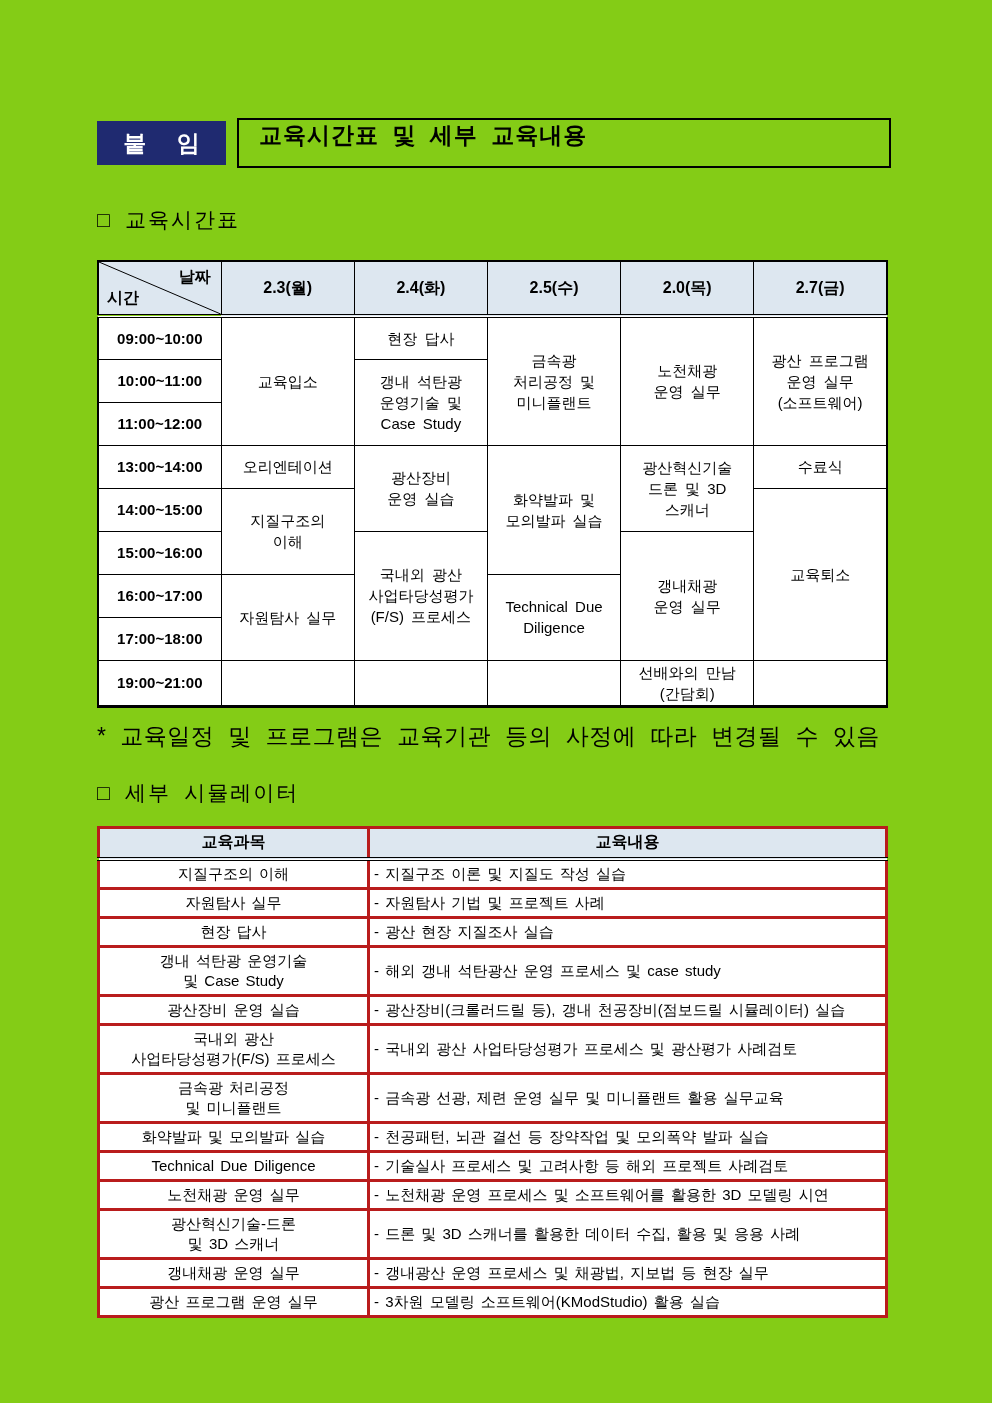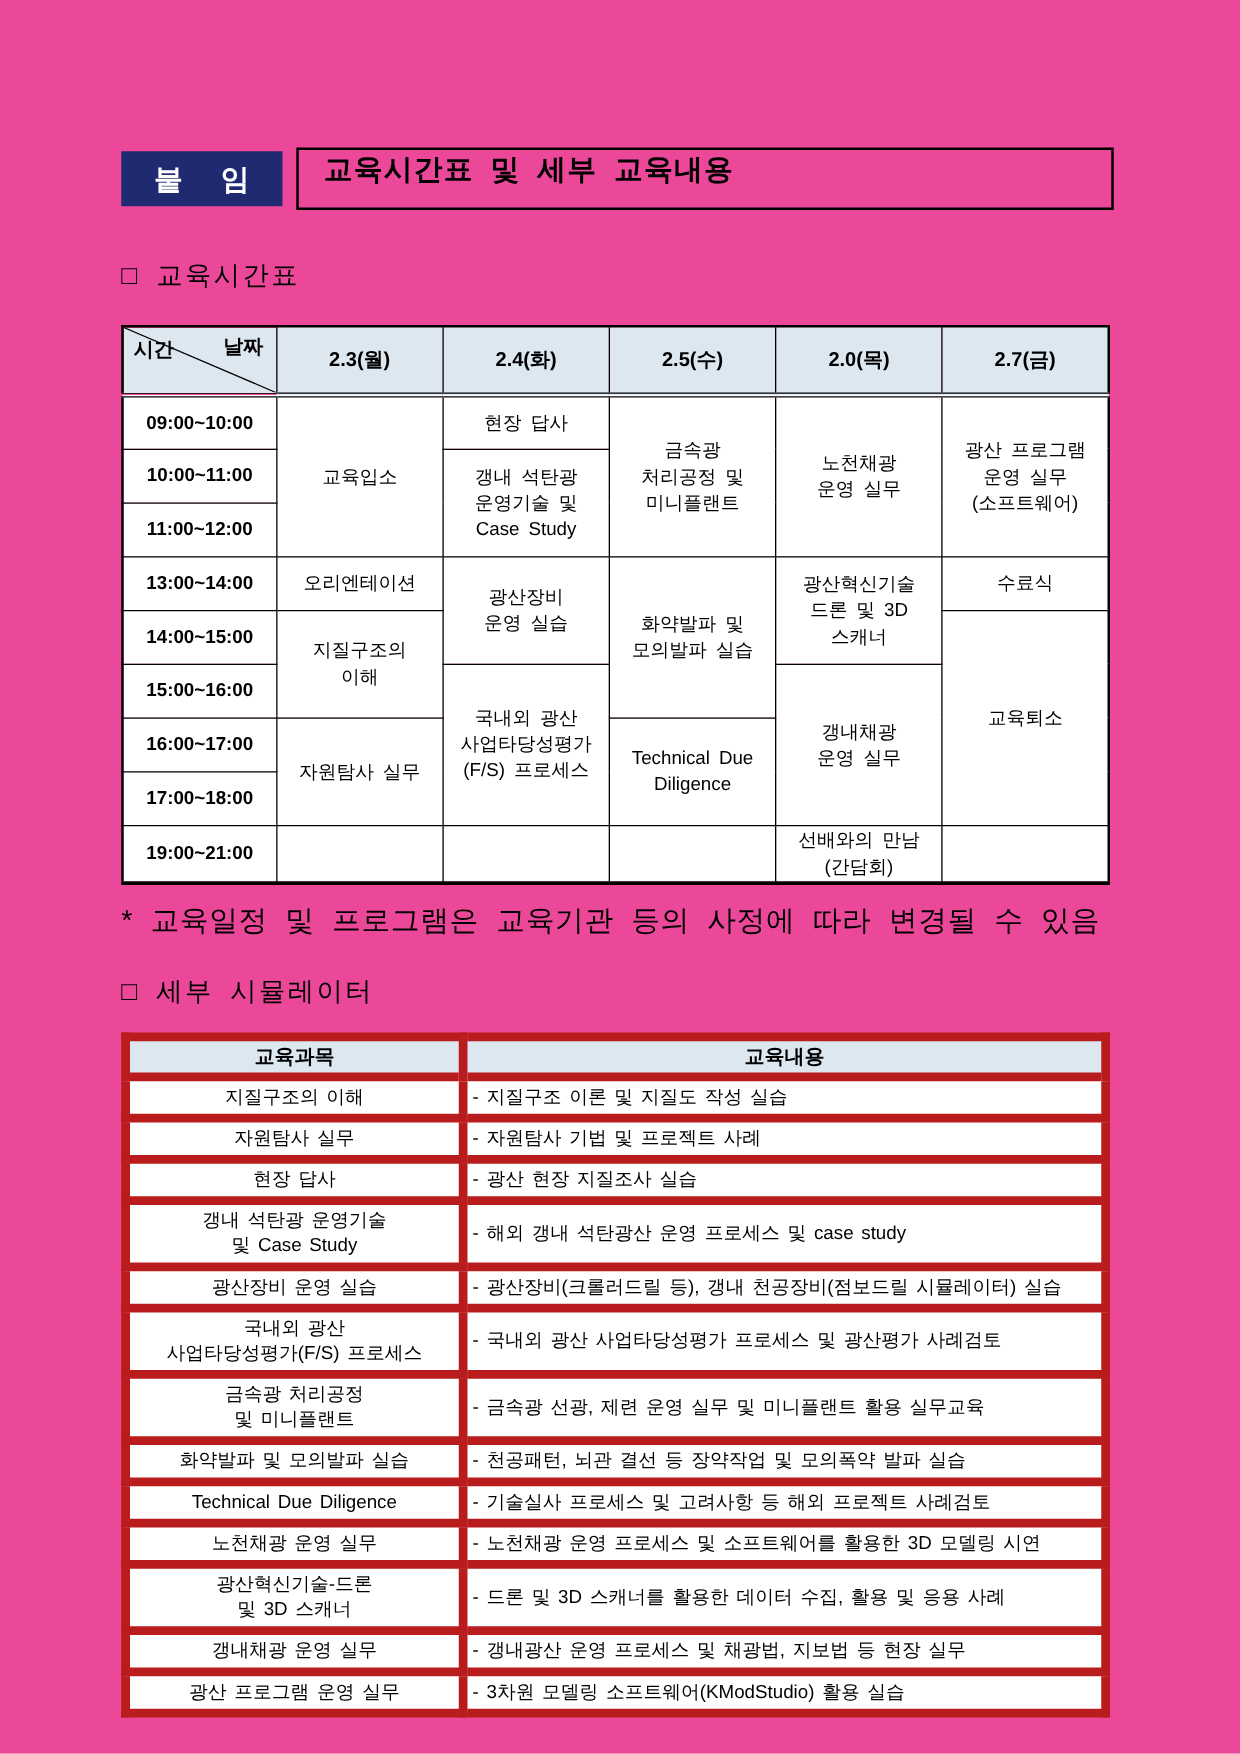--- a/index.html
+++ b/index.html
@@ -1,18 +1,18 @@
 <!DOCTYPE html>
 <html><head>
 <meta charset="utf-8">
 <style>
   * { margin:0; padding:0; box-sizing:border-box; }
   html,body { background:#ffffff; }
   body { font-family:"Liberation Sans","DejaVu Sans",sans-serif; color:#000; }
-  .page { position:relative; width:992px; height:1403px; background:#ec4899; overflow:hidden; }
+  .page { position:relative; width:992px; height:1403px; background:#84cc16; overflow:hidden; }
   .content { position:absolute; left:97px; top:118px; width:794px; }
 
   
   .header-row { display:flex; gap:11px; height:50px; }
   .badge {
     width:129px; margin:3px 0; background:#1f2a70; color:#fff;
     display:flex; align-items:center; justify-content:center;
     font-weight:bold; font-size:23px; letter-spacing:12px; padding-left:12px;
   }
   .title-box {
@@ -35,39 +35,39 @@
     border:2px solid #000; border-bottom:3px solid #000;
   }
   .schedule-table th, .schedule-table td { border:1px solid #000; }
   .schedule-table thead th {
     background:#dde7f0; height:55px; font-size:16px; font-weight:bold;
     border-bottom:4px double #000;
   }
   .corner-th { position:relative; width:123px; }
   .corner-th .diag { position:absolute; inset:0; width:100%; height:100%; }
   .corner-date { position:absolute; top:5px; right:10px; font-size:16px; }
-  .corner-time { position:absolute; bottom:23px; left:8px; font-size:16px; }
+  .corner-time { position:absolute; bottom:5px; left:8px; font-size:16px; }
   .date-th { width:133px; }
   .schedule-table tbody td {
     height:43px; text-align:center; vertical-align:middle;
     font-size:15px; line-height:21px; white-space:pre-line; word-spacing:3px;
     background:#fff;
   }
   .schedule-table tbody tr:last-child td { height:46px; }
   .time-td { font-weight:bold; font-size:15.5px; letter-spacing:0px; }
 
   
   .footnote { margin-top:13px; font-size:23px; word-spacing:7px; letter-spacing:0.5px; }
 
   
   .detail-table {
     margin-top:19px; width:791px;
     border:1px solid #000; border-top:3px solid #000; border-bottom:3px solid #000;
   }
-  .detail-table th, .detail-table td { border:7px solid #b91c1c; }
+  .detail-table th, .detail-table td { border:3px solid #b91c1c; }
   .detail-table thead th {
     background:#dde7f0; height:32px; font-size:16px; font-weight:bold;
     border-bottom:4px double #000;
   }
   .subj-th { width:270px; }
   .detail-table tbody td {
     height:26px; font-size:15px; line-height:20px; vertical-align:middle;
     white-space:pre-line; word-spacing:2px; background:#fff; padding:3px 4px;
   }
   .subj-td { text-align:center; }

